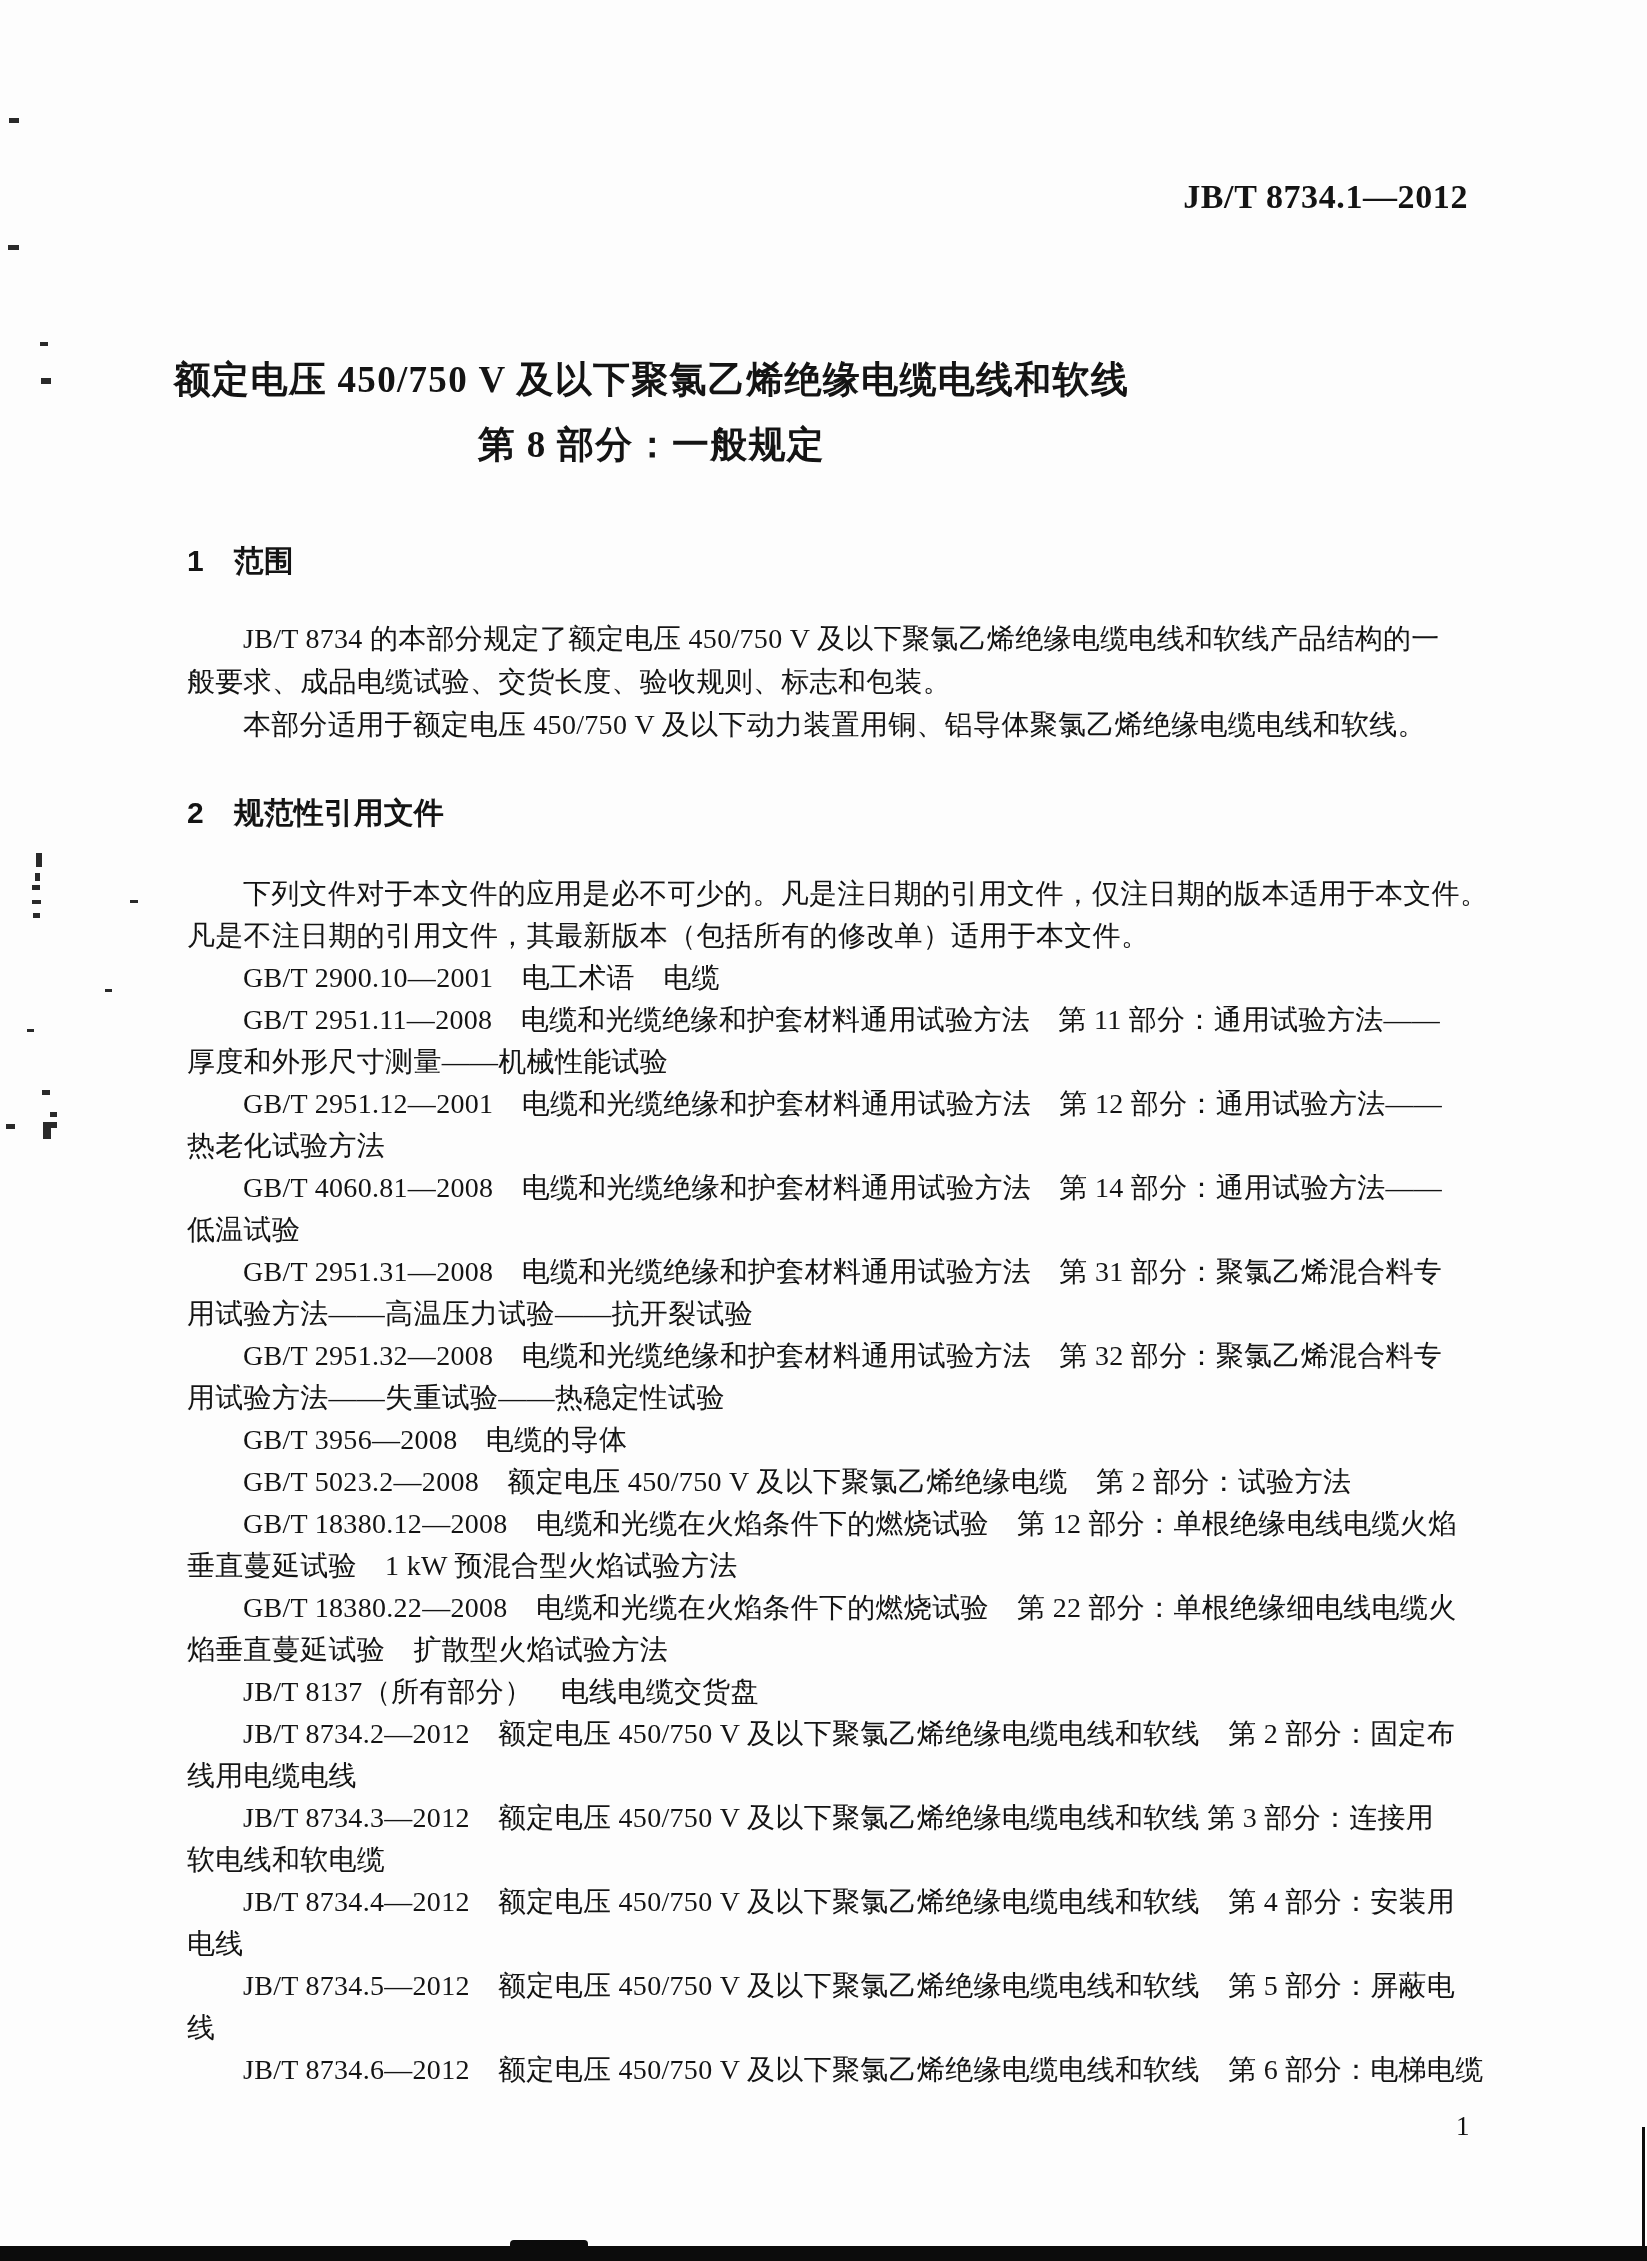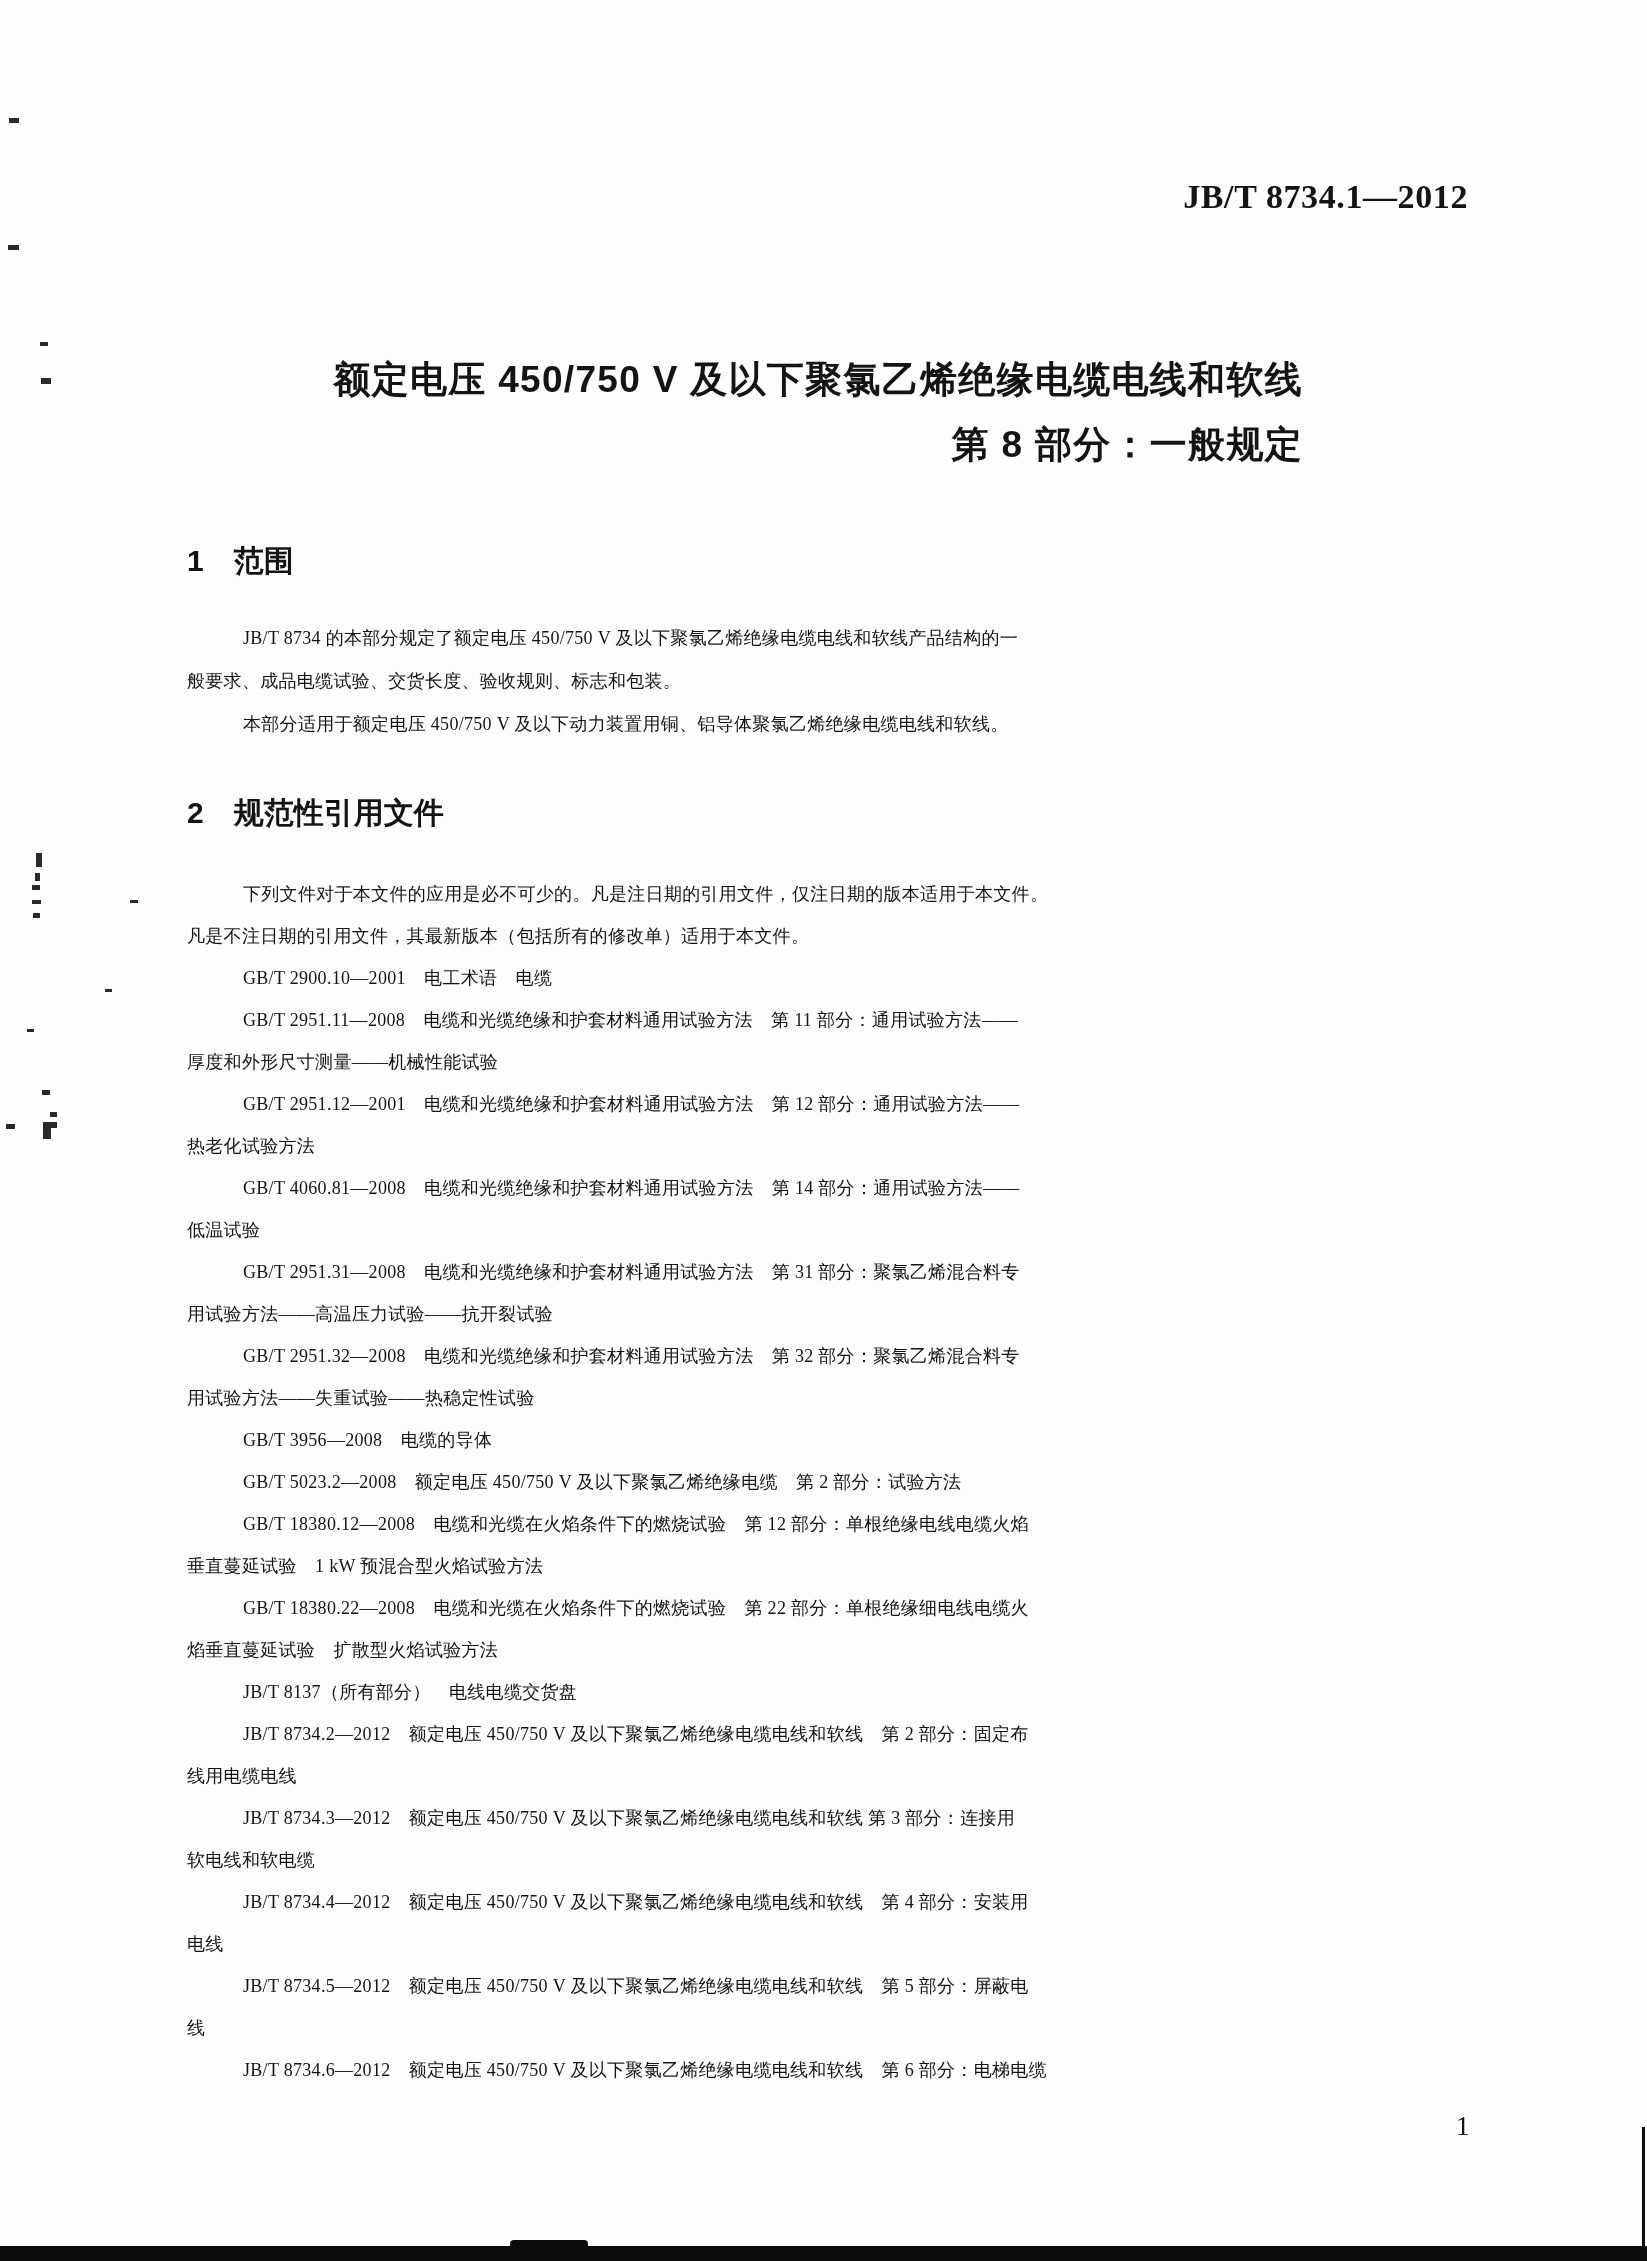--- a/index.html
+++ b/index.html
@@ -21,22 +21,22 @@
     font-weight: 700;
     font-size: 34px;
     letter-spacing: 0.6px;
     white-space: nowrap;
   }
   .title-block {
     position: absolute;
     top: 347px;
     left: 0;
     width: 1303px;
-    text-align: right;
-    font-family: Liberation Sans, sans-serif;
+    text-align: center;
+    font-family: Liberation Serif, serif;
     font-weight: 700;
     font-size: 37px;
     letter-spacing: 1.3px;
   }
   .title-line { line-height: 65px; white-space: nowrap; }
   .sec-heading {
     position: absolute;
     left: 187px;
     font-family: "Liberation Sans", "DejaVu Sans", sans-serif;
     font-weight: 700;
@@ -44,21 +44,21 @@
     line-height: 39px;
     white-space: nowrap;
     text-align: center;
   }
   .h1pos { top: 541px; }
   .h2pos { top: 793px; }
   .body-block {
     position: absolute;
     left: 187px;
     width: 1292px;
-    font-size: 18px;
+    font-size: 28px;
     letter-spacing: 0.3px;
   }
   .s1pos { top: 617px; }
   .s2pos { top: 873px; }
   .line { height: 43px; line-height: 43px; white-space: nowrap; }
   .rline { height: 42px; line-height: 42px; white-space: nowrap; }
   .ind { padding-left: 56px; }
   .page-number {
     position: absolute;
     top: 2111px;

